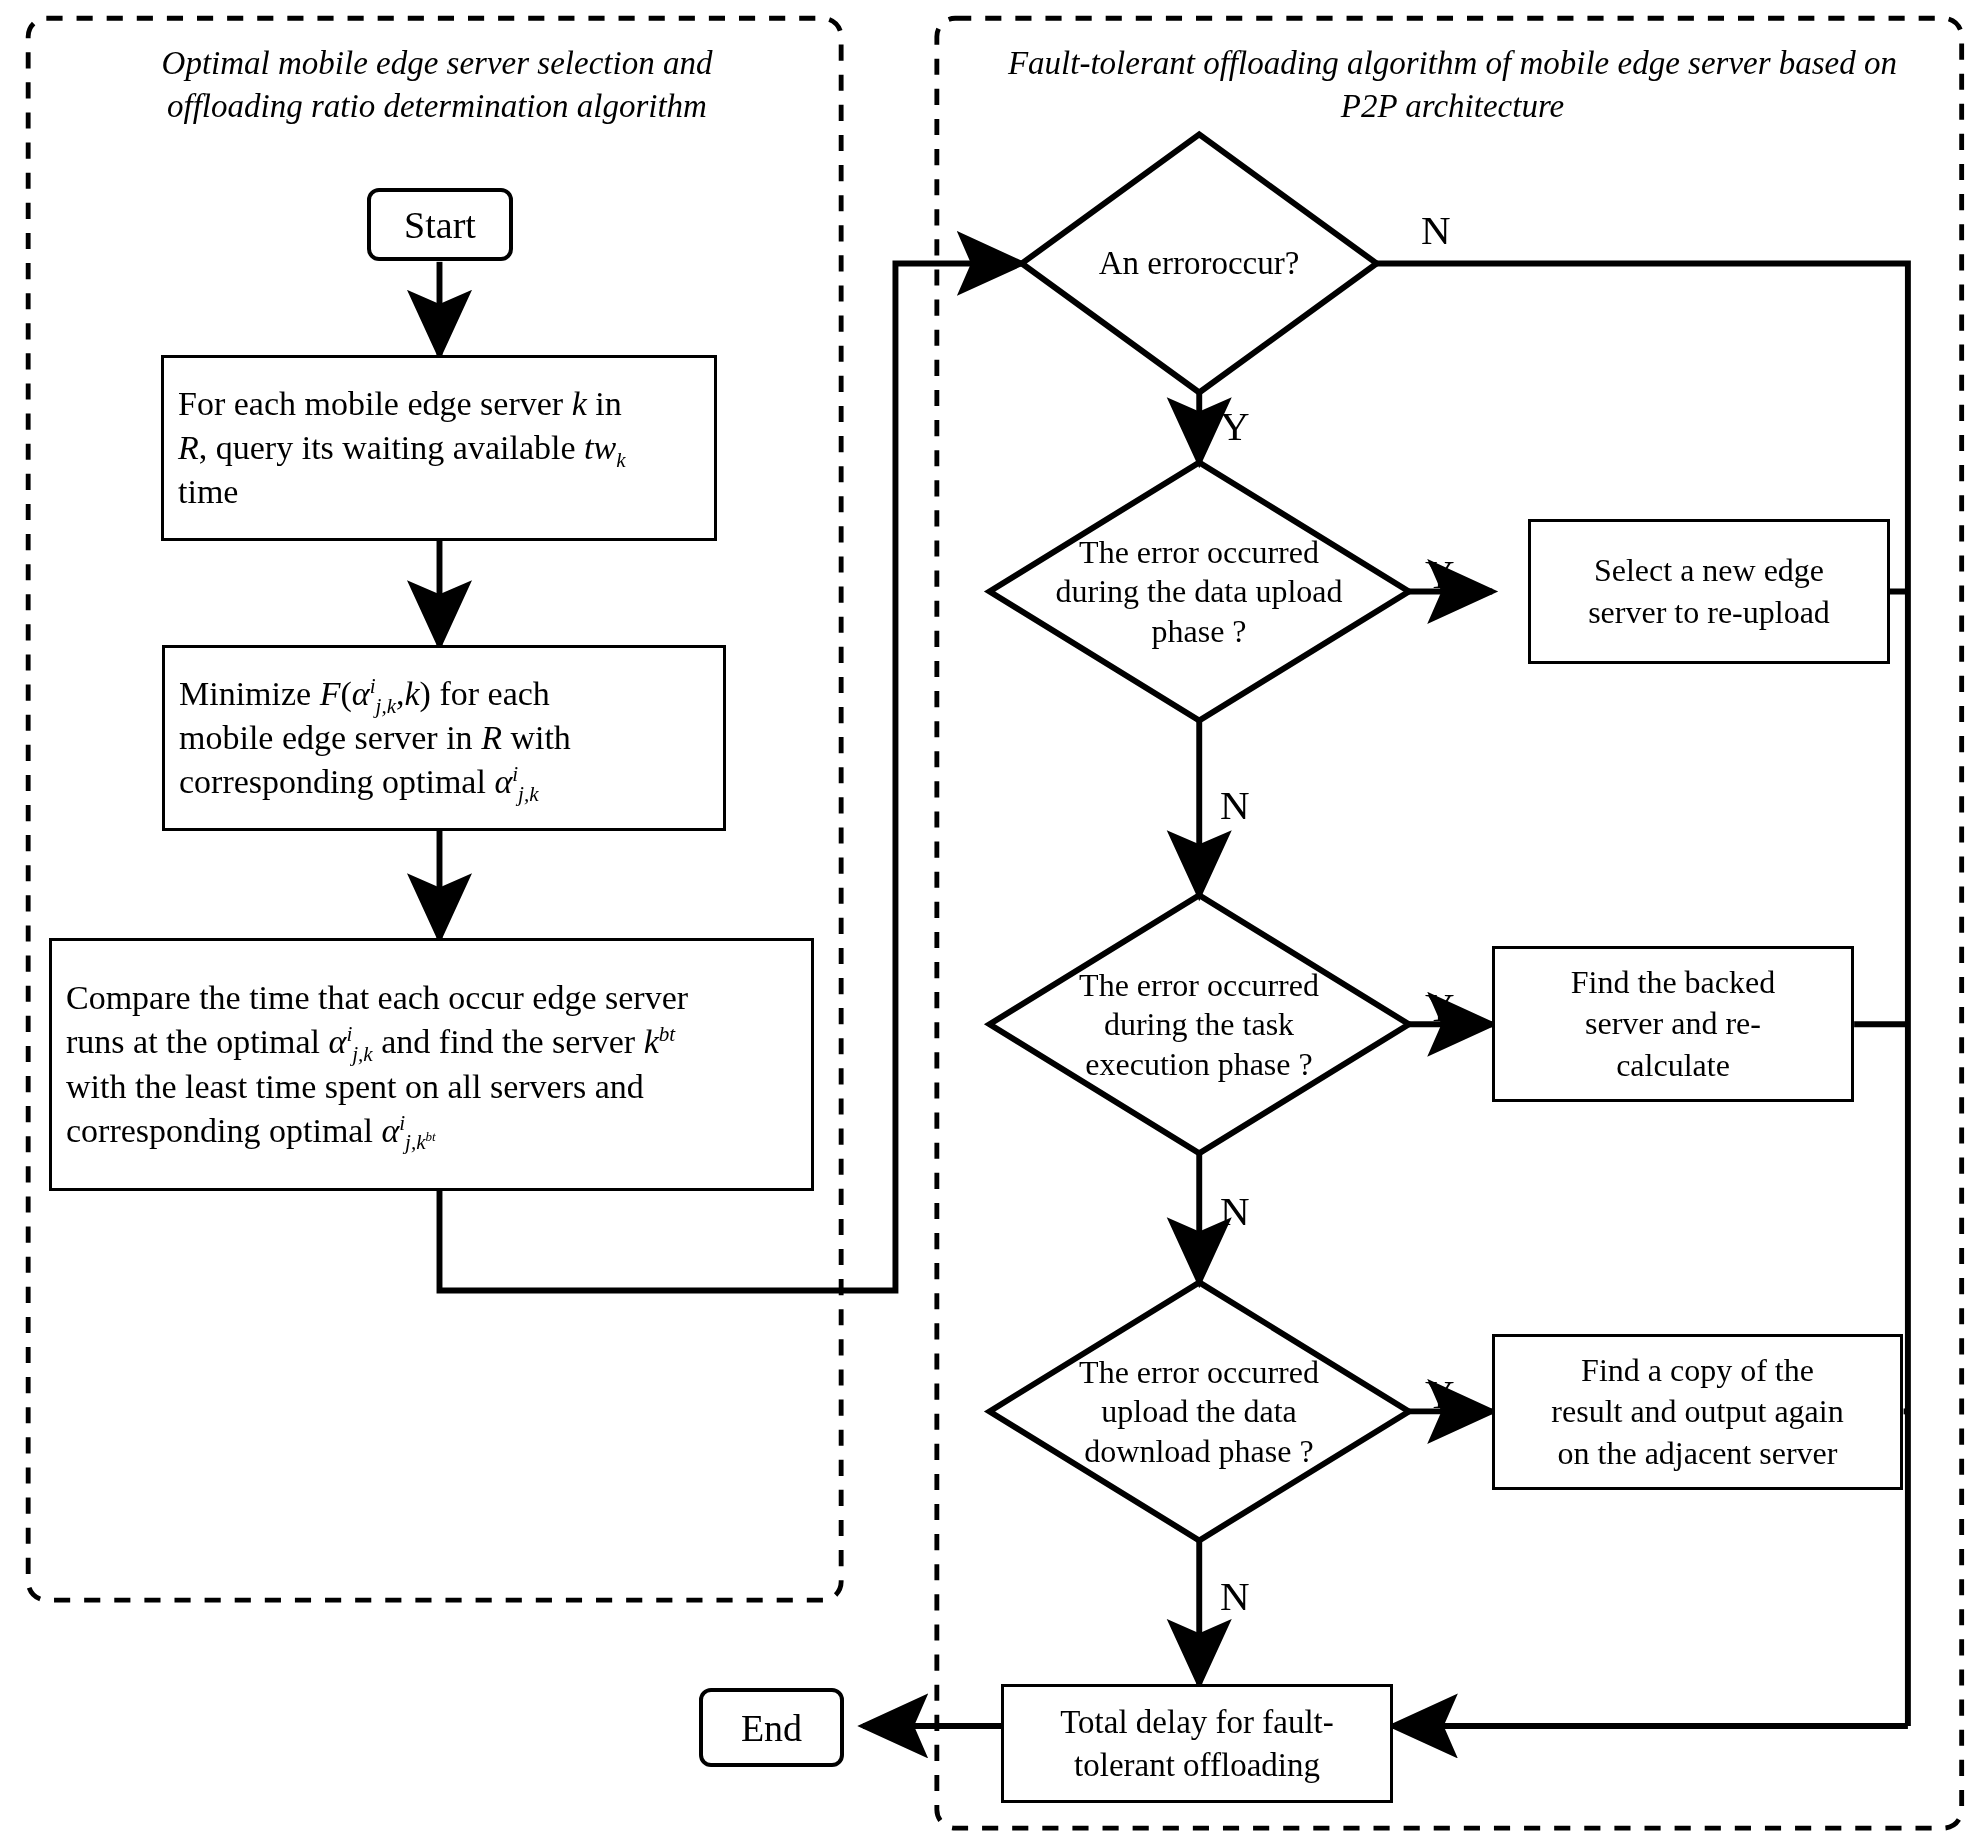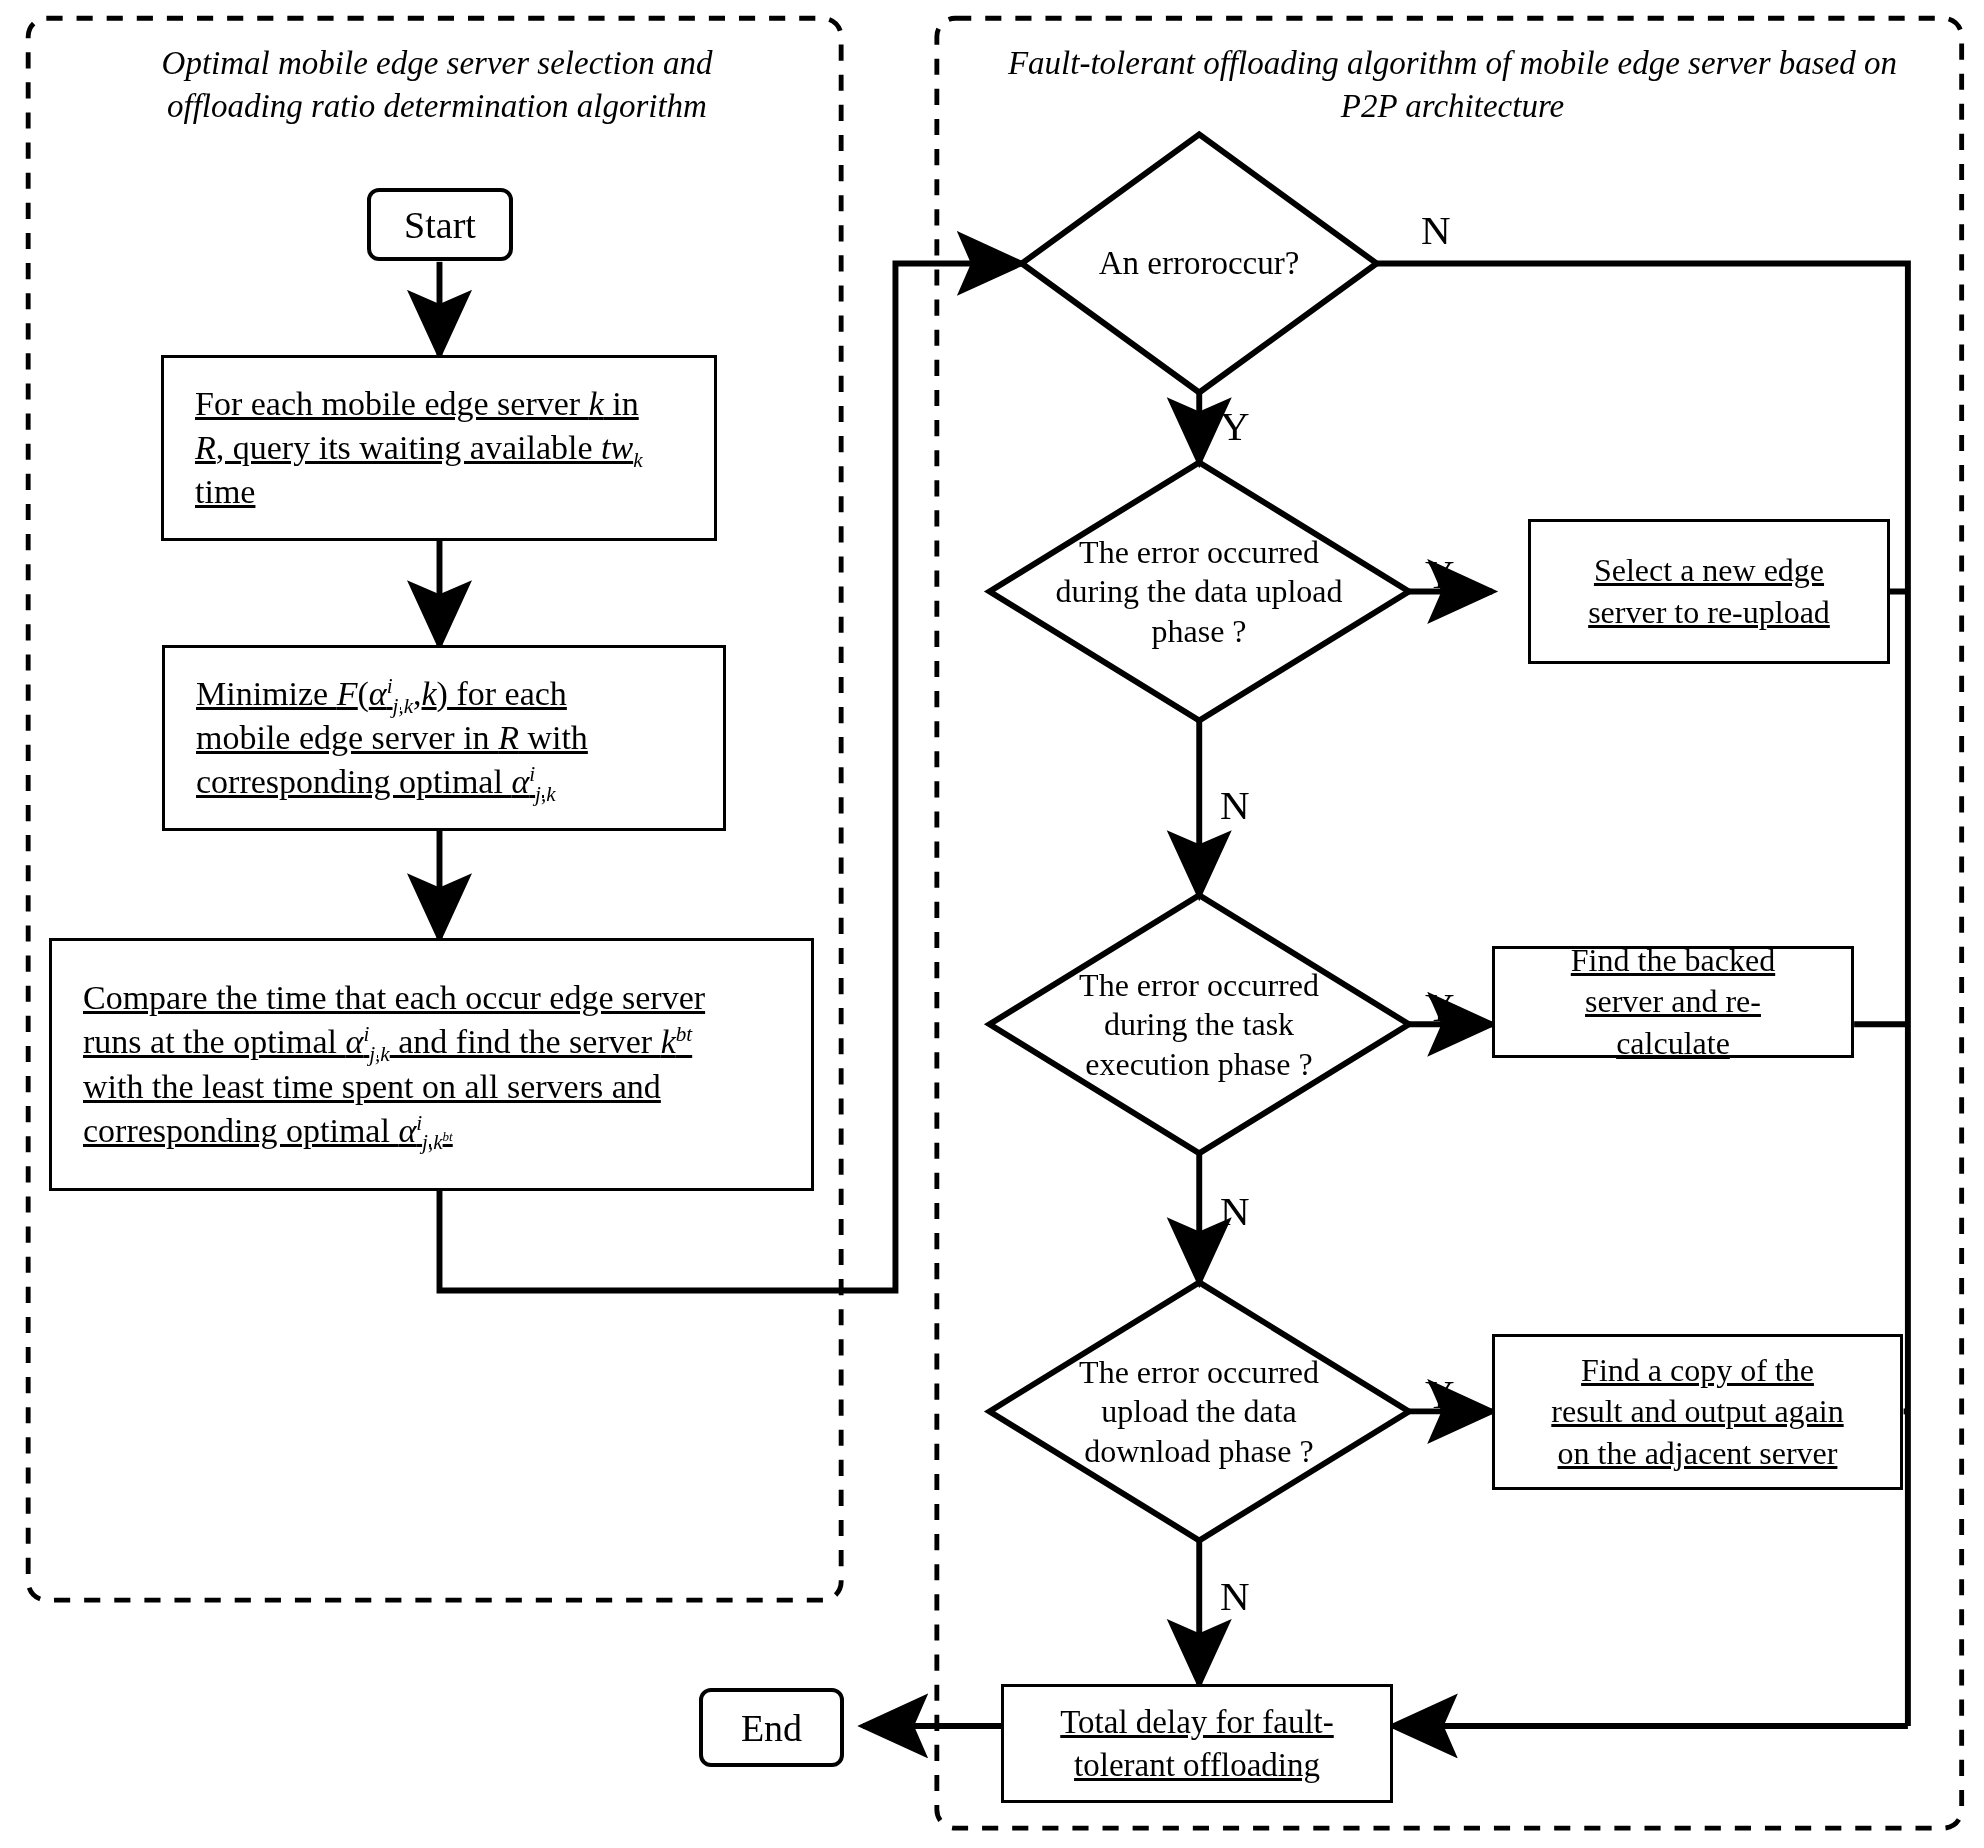--- a/index.html
+++ b/index.html
@@ -5,21 +5,21 @@
   html,body{margin:0;padding:0;background:#ffffff;}
   body{font-family:"Liberation Serif", serif;}
   #canvas{position:relative;width:1985px;height:1848px;background:#fff;overflow:hidden;}
   svg.layer{position:absolute;left:0;top:0;width:1985px;height:1848px;pointer-events:none;}
   .node{position:absolute;box-sizing:border-box;display:flex;align-items:center;justify-content:center;text-align:center;color:#000;}
   .proc{border:3.2px solid #000;background:#fff;}
   .term{border:4.8px solid #000;border-radius:12px;background:#fff;}
   .panel-title{position:absolute;font-style:italic;font-weight:400;text-align:center;line-height:1.30;color:#000;}
   .diamond-label{position:absolute;display:flex;align-items:center;justify-content:center;text-align:center;line-height:1.22;color:#000;}
   .yn{position:absolute;font-size:41px;line-height:1;color:#000;}
-  .txt{padding:0 31px;line-height:1.30;text-decoration:underline;}
+  .txt{padding:0 14px;line-height:1.30;}
   .lft{justify-content:flex-start;text-align:left;}
   sub,sup{font-size:0.62em;line-height:0;}
   .mi{font-style:italic;}
 </style>
 </head>
 <body>
 
 <div id="canvas">
 
   <svg class="layer" viewBox="0 0 3691 3437">
@@ -120,21 +120,21 @@
     <span>download phase ?</span>
   </div>
 
   <div class="node proc" style="left:1492px;top:519px;width:362px;height:145px;font-size:32px;margin-left:36px;">
     <div class="txt">
       <span>Select a new edge</span><br>
       <span>server to re-upload</span>
     </div>
   </div>
 
-  <div class="node proc" style="left:1492px;top:946px;width:362px;height:112px;font-size:32px;">
+  <div class="node proc" style="left:1492px;top:946px;width:362px;height:156px;font-size:32px;">
     <div class="txt">
       <span>Find the backed</span><br>
       <span>server and re-</span><br>
       <span>calculate</span>
     </div>
   </div>
 
   <div class="node proc" style="left:1492px;top:1334px;width:411px;height:156px;font-size:32px;">
     <div class="txt">
       <span>Find a copy of the</span><br>

